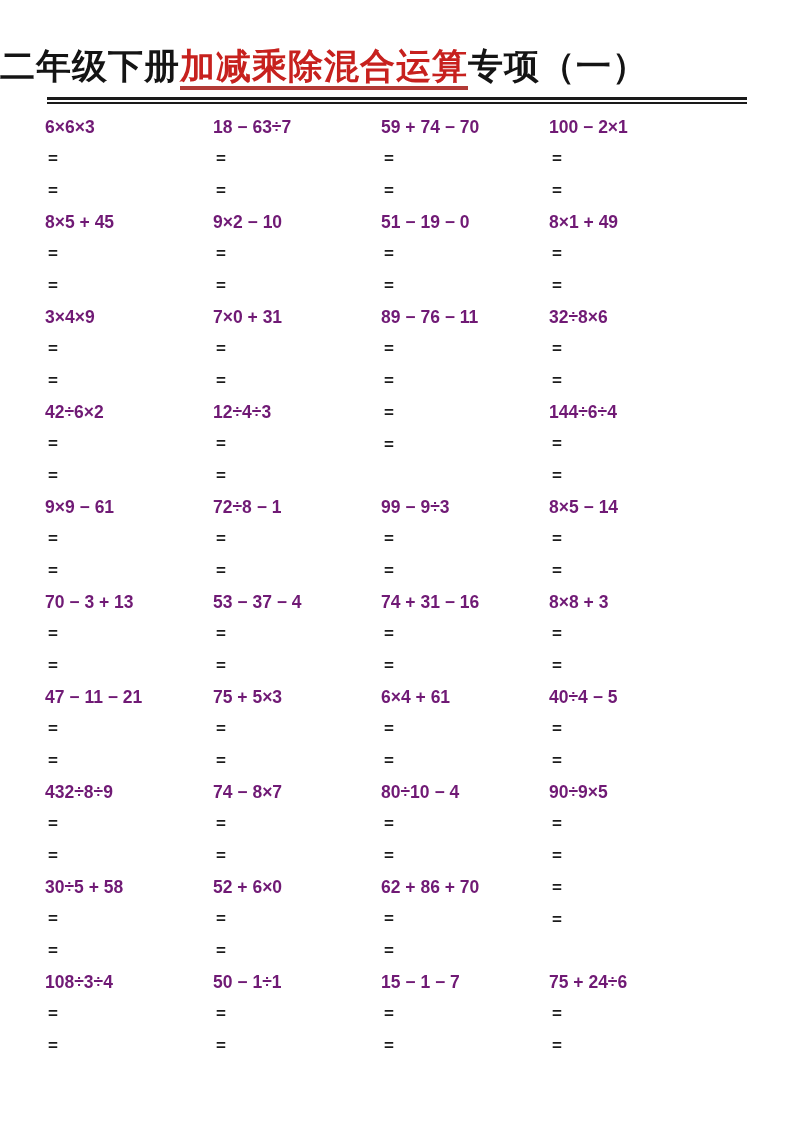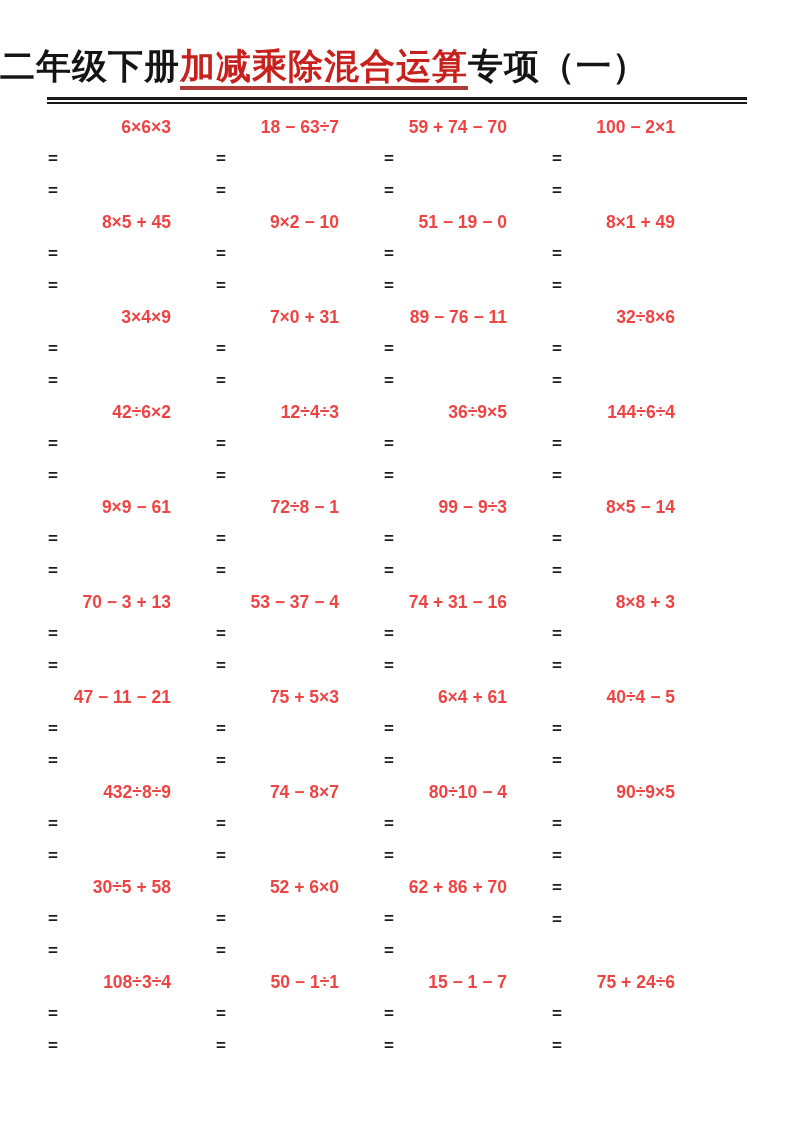--- a/index.html
+++ b/index.html
@@ -46,24 +46,24 @@
     display: grid;
     grid-template-columns: repeat(4, 168px);
   }
   .cell {
     height: 95px;
   }
   .expr {
     width: 126px;
     height: 31px;
     line-height: 31px;
-    text-align: right;
+    text-align: left;
     font-size: 17.5px;
     font-weight: bold;
-    color: #ef4444;
+    color: #701a75;
     white-space: nowrap;
   }
   .eq {
     height: 32px;
     line-height: 32px;
     padding-left: 3px;
     font-size: 17px;
     font-weight: bold;
     color: #1c1c1c;
   }
@@ -152,21 +152,20 @@
       <div class="expr">42÷6×2</div>
       <div class="eq">=</div>
       <div class="eq">=</div>
     </div>
     <div class="cell">
       <div class="expr">12÷4÷3</div>
       <div class="eq">=</div>
       <div class="eq">=</div>
     </div>
     <div class="cell">
-      <div class="expr">36÷9×5</div>
       <div class="eq">=</div>
       <div class="eq">=</div>
     </div>
     <div class="cell">
       <div class="expr">144÷6÷4</div>
       <div class="eq">=</div>
       <div class="eq">=</div>
     </div>
     <div class="cell">
       <div class="expr">9×9 − 61</div>

